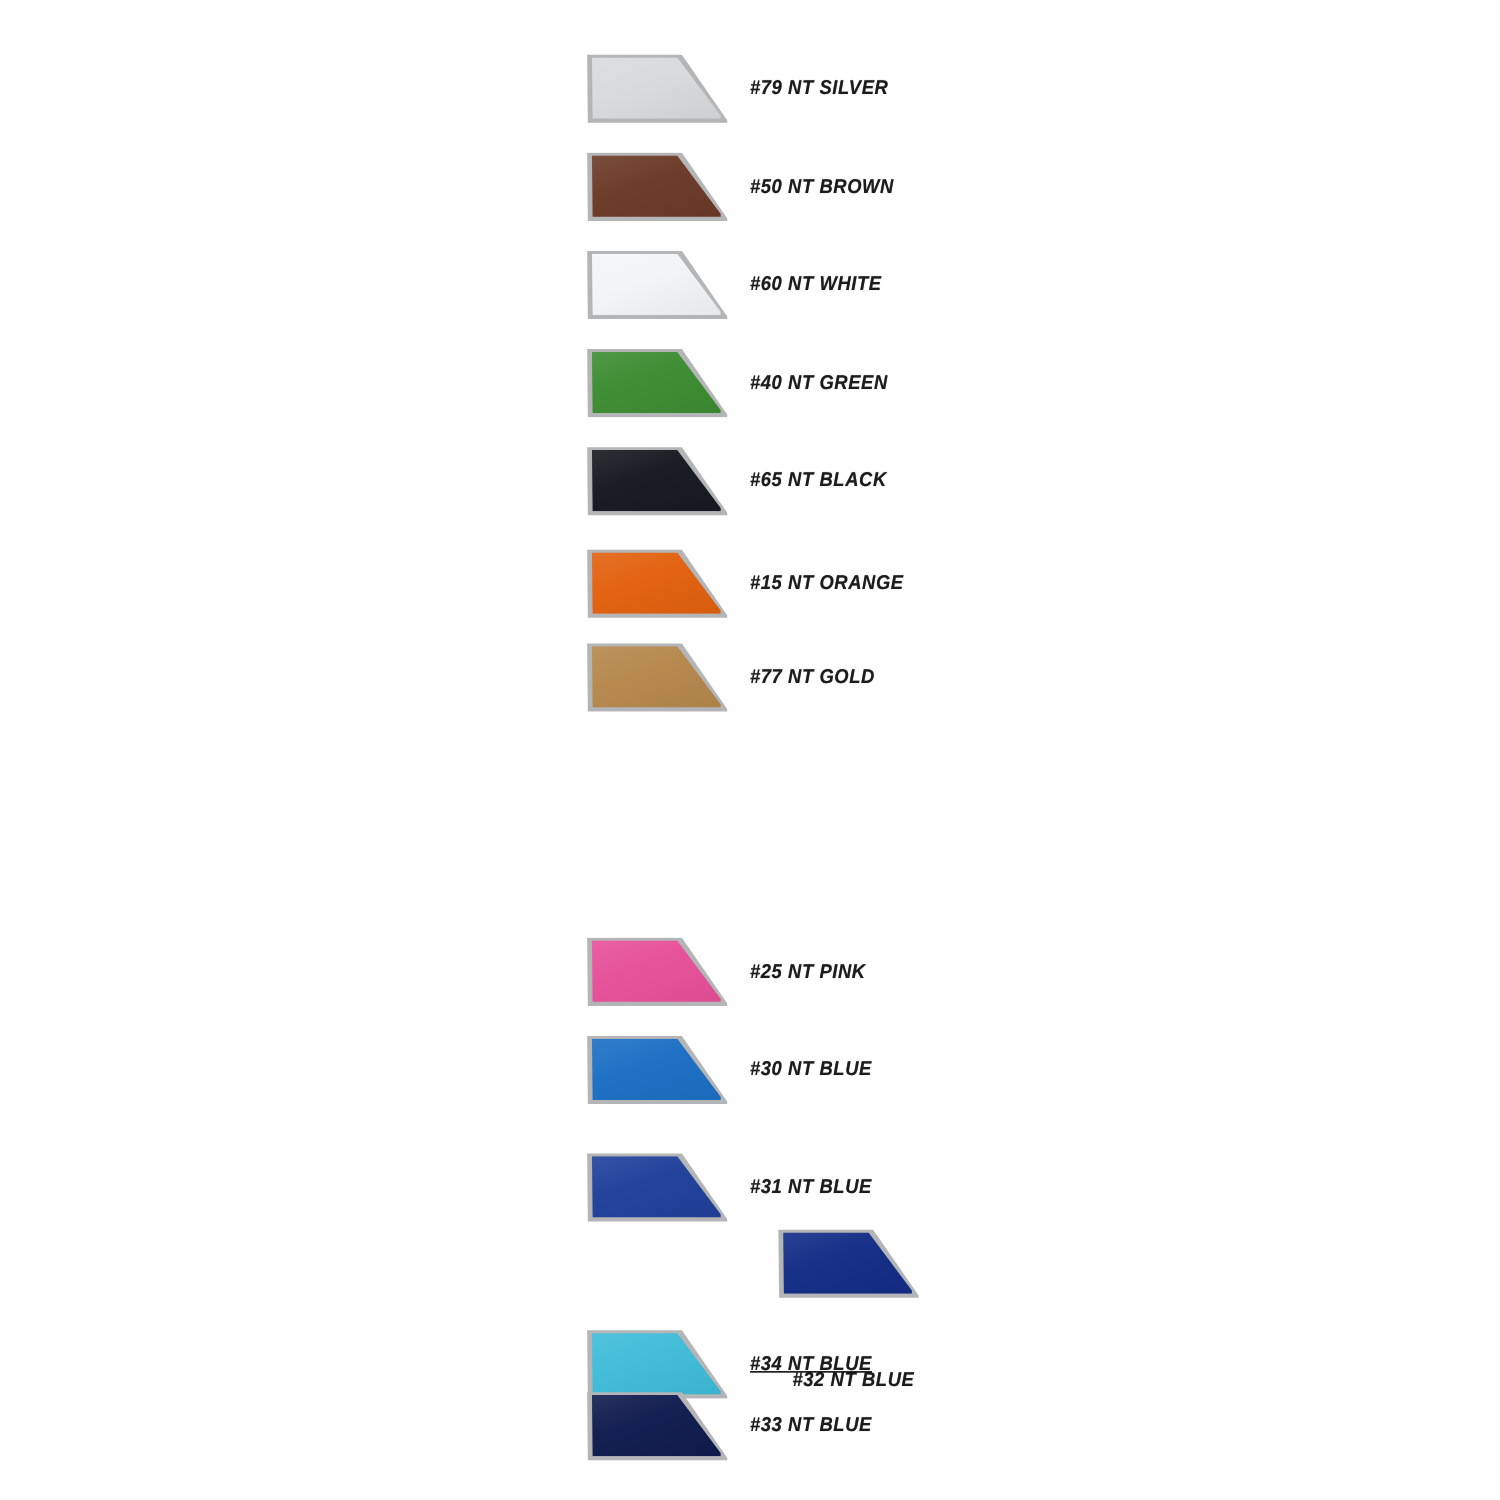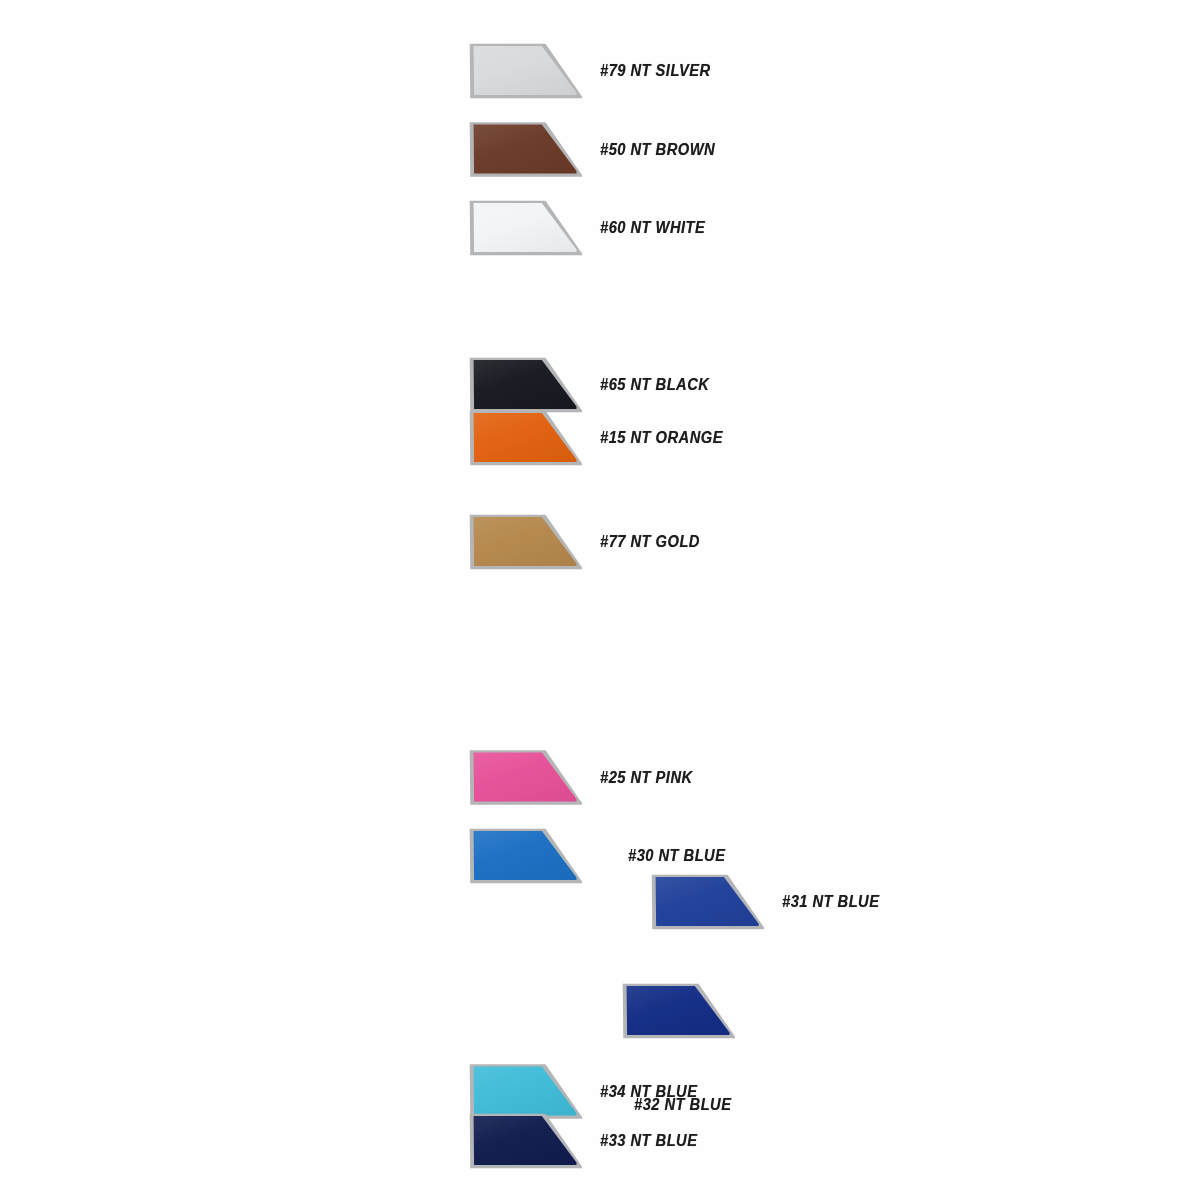--- a/index.html
+++ b/index.html
@@ -127,29 +127,37 @@
         <span class="swatch-label" style="color: rgb(28, 28, 28);">#50 NT BROWN</span>
       </li>
       <li class="swatch-row" style="top: 197px;">
         <div class="swatch-chip">
           <div class="chip-frame" style="background: rgb(180, 181, 182);"></div>
           <div class="chip-fill" title="#f2f4f6" style="background: rgb(242, 244, 246);"></div>
           <div class="chip-sheen"></div>
         </div>
         <span class="swatch-label" style="color: rgb(28, 28, 28);">#60 NT WHITE</span>
       </li>
+      <li class="swatch-row" style="top: 275.5px;">
+        <div class="swatch-chip">
+          <div class="chip-frame" style="background: rgb(180, 181, 182);"></div>
+          <div class="chip-fill" title="#3d8c32" style="background: rgb(61, 140, 50);"></div>
+          <div class="chip-sheen"></div>
+        </div>
+        <span class="swatch-label" style="color: rgb(28, 28, 28);">#40 NT GREEN</span>
+      </li>
       <li class="swatch-row" style="top: 354px;">
         <div class="swatch-chip">
           <div class="chip-frame" style="background: rgb(180, 181, 182);"></div>
           <div class="chip-fill" title="#16191f" style="background: rgb(22, 25, 31);"></div>
           <div class="chip-sheen"></div>
         </div>
         <span class="swatch-label" style="color: rgb(28, 28, 28);">#65 NT BLACK</span>
       </li>
-      <li class="swatch-row" style="top: 407px; text-align: center;">
+      <li class="swatch-row" style="top: 436px; text-align: center;">
         <div class="swatch-chip">
           <div class="chip-frame" style="background: rgb(180, 181, 182);"></div>
           <div class="chip-fill" title="#e2610f" style="background: rgb(226, 97, 15);"></div>
           <div class="chip-sheen"></div>
         </div>
         <span class="swatch-label" style="color: rgb(28, 28, 28);">#15 NT ORANGE</span>
       </li>
       <li class="swatch-row" style="top: 511px;">
         <div class="swatch-chip">
           <div class="chip-frame" style="background: rgb(180, 181, 182);"></div>
@@ -159,45 +167,45 @@
         <span class="swatch-label" style="color: rgb(28, 28, 28);">#77 NT GOLD</span>
       </li>
       <li class="swatch-row" style="top: 746.5px; align-items: center;">
         <div class="swatch-chip">
           <div class="chip-frame" style="background: rgb(180, 181, 182);"></div>
           <div class="chip-fill" title="#e75098" style="background: rgb(231, 80, 152);"></div>
           <div class="chip-sheen"></div>
         </div>
         <span class="swatch-label" style="color: rgb(28, 28, 28);">#25 NT PINK</span>
       </li>
-      <li class="swatch-row" style="top: 825px; gap: 28px;">
+      <li class="swatch-row" style="top: 825px;">
         <div class="swatch-chip">
           <div class="chip-frame" style="background: rgb(180, 181, 182);"></div>
           <div class="chip-fill" title="#1c6fc4" style="background: rgb(28, 111, 196);"></div>
           <div class="chip-sheen"></div>
         </div>
         <span class="swatch-label" style="color: rgb(28, 28, 28);">#30 NT BLUE</span>
       </li>
-      <li class="swatch-row" style="top: 871px; justify-content: flex-end;">
+      <li class="swatch-row" style="top: 919px;">
         <div class="swatch-chip">
           <div class="chip-frame" style="background: rgb(180, 181, 182);"></div>
           <div class="chip-fill" title="#20409a" style="background: rgb(32, 64, 154);"></div>
           <div class="chip-sheen"></div>
         </div>
         <span class="swatch-label" style="color: rgb(28, 28, 28);">#31 NT BLUE</span>
       </li>
       <li class="swatch-row" style="top: 982px; flex-direction: column;">
         <div class="swatch-chip">
           <div class="chip-frame" style="background: rgb(180, 181, 182);"></div>
           <div class="chip-fill" title="#132d86" style="background: rgb(19, 45, 134);"></div>
           <div class="chip-sheen"></div>
         </div>
         <span class="swatch-label" style="color: rgb(28, 28, 28);">#32 NT BLUE</span>
       </li>
-      <li class="swatch-row" style="top: 1060.5px;">
+      <li class="swatch-row" style="top: 1060.5px; text-decoration: underline;">
         <div class="swatch-chip">
           <div class="chip-frame" style="background: rgb(180, 181, 182);"></div>
           <div class="chip-fill" title="#3fbcd8" style="background: rgb(63, 188, 216);"></div>
           <div class="chip-sheen"></div>
         </div>
         <span class="swatch-label" style="color: rgb(28, 28, 28);">#34 NT BLUE</span>
       </li>
       <li class="swatch-row" style="top: 1110px;">
         <div class="swatch-chip">
           <div class="chip-frame" style="background: rgb(180, 181, 182);"></div>

